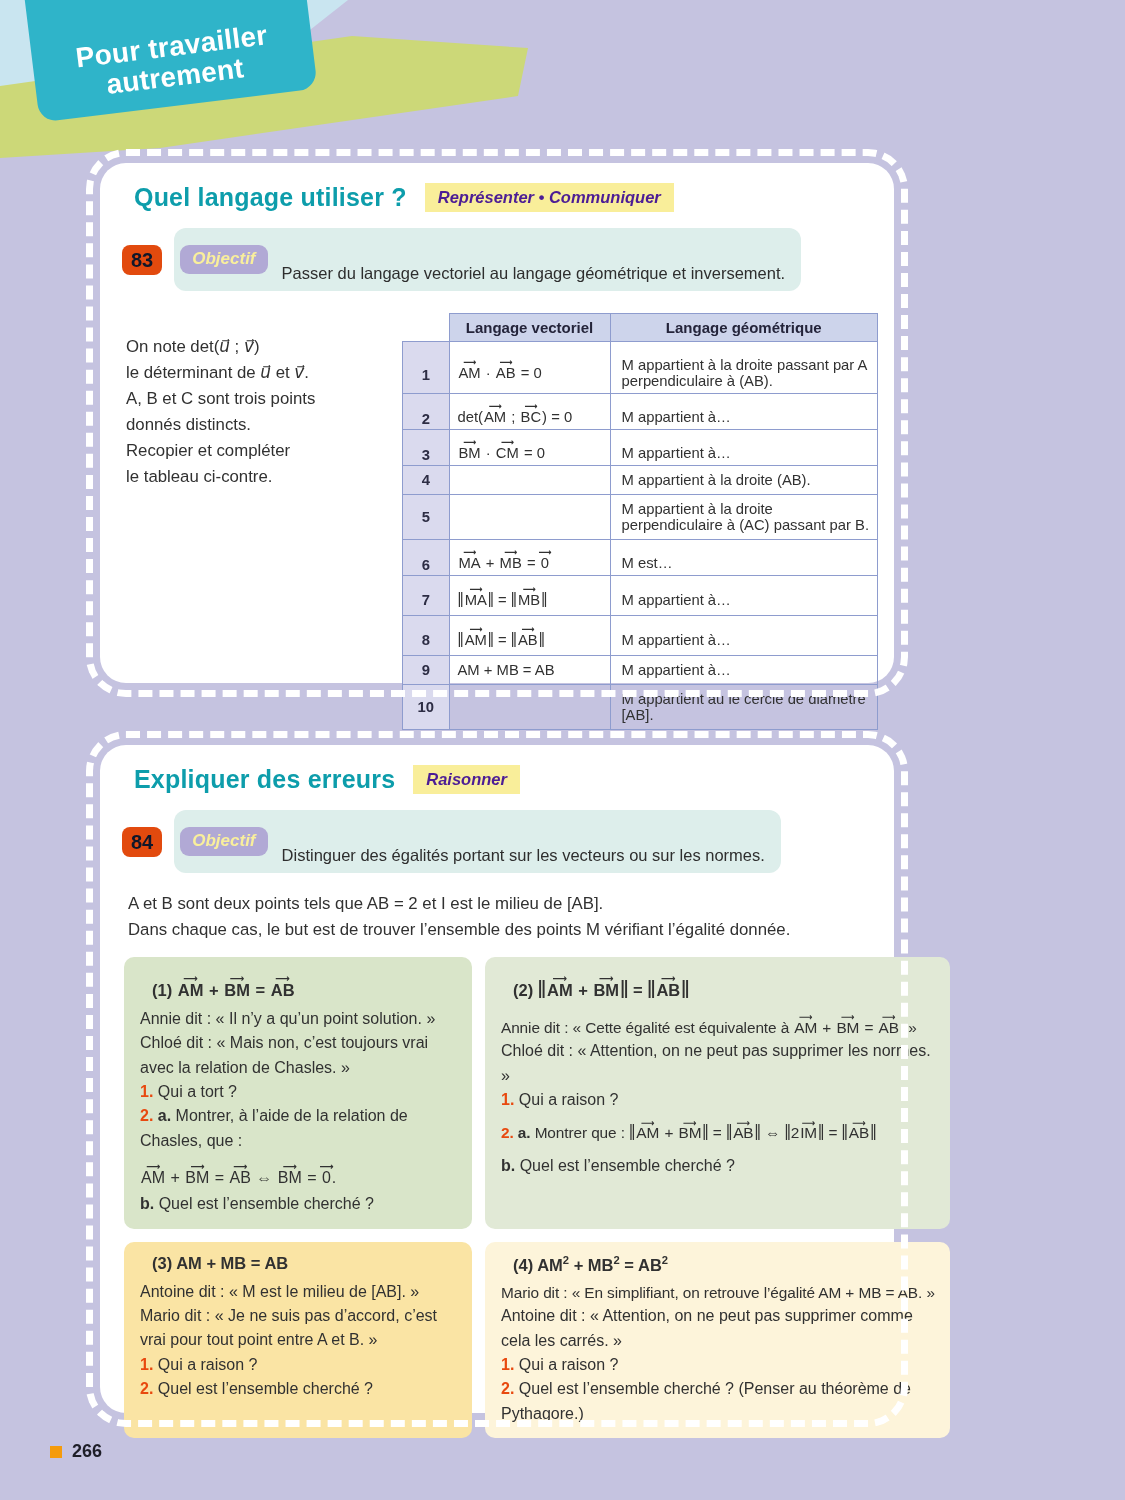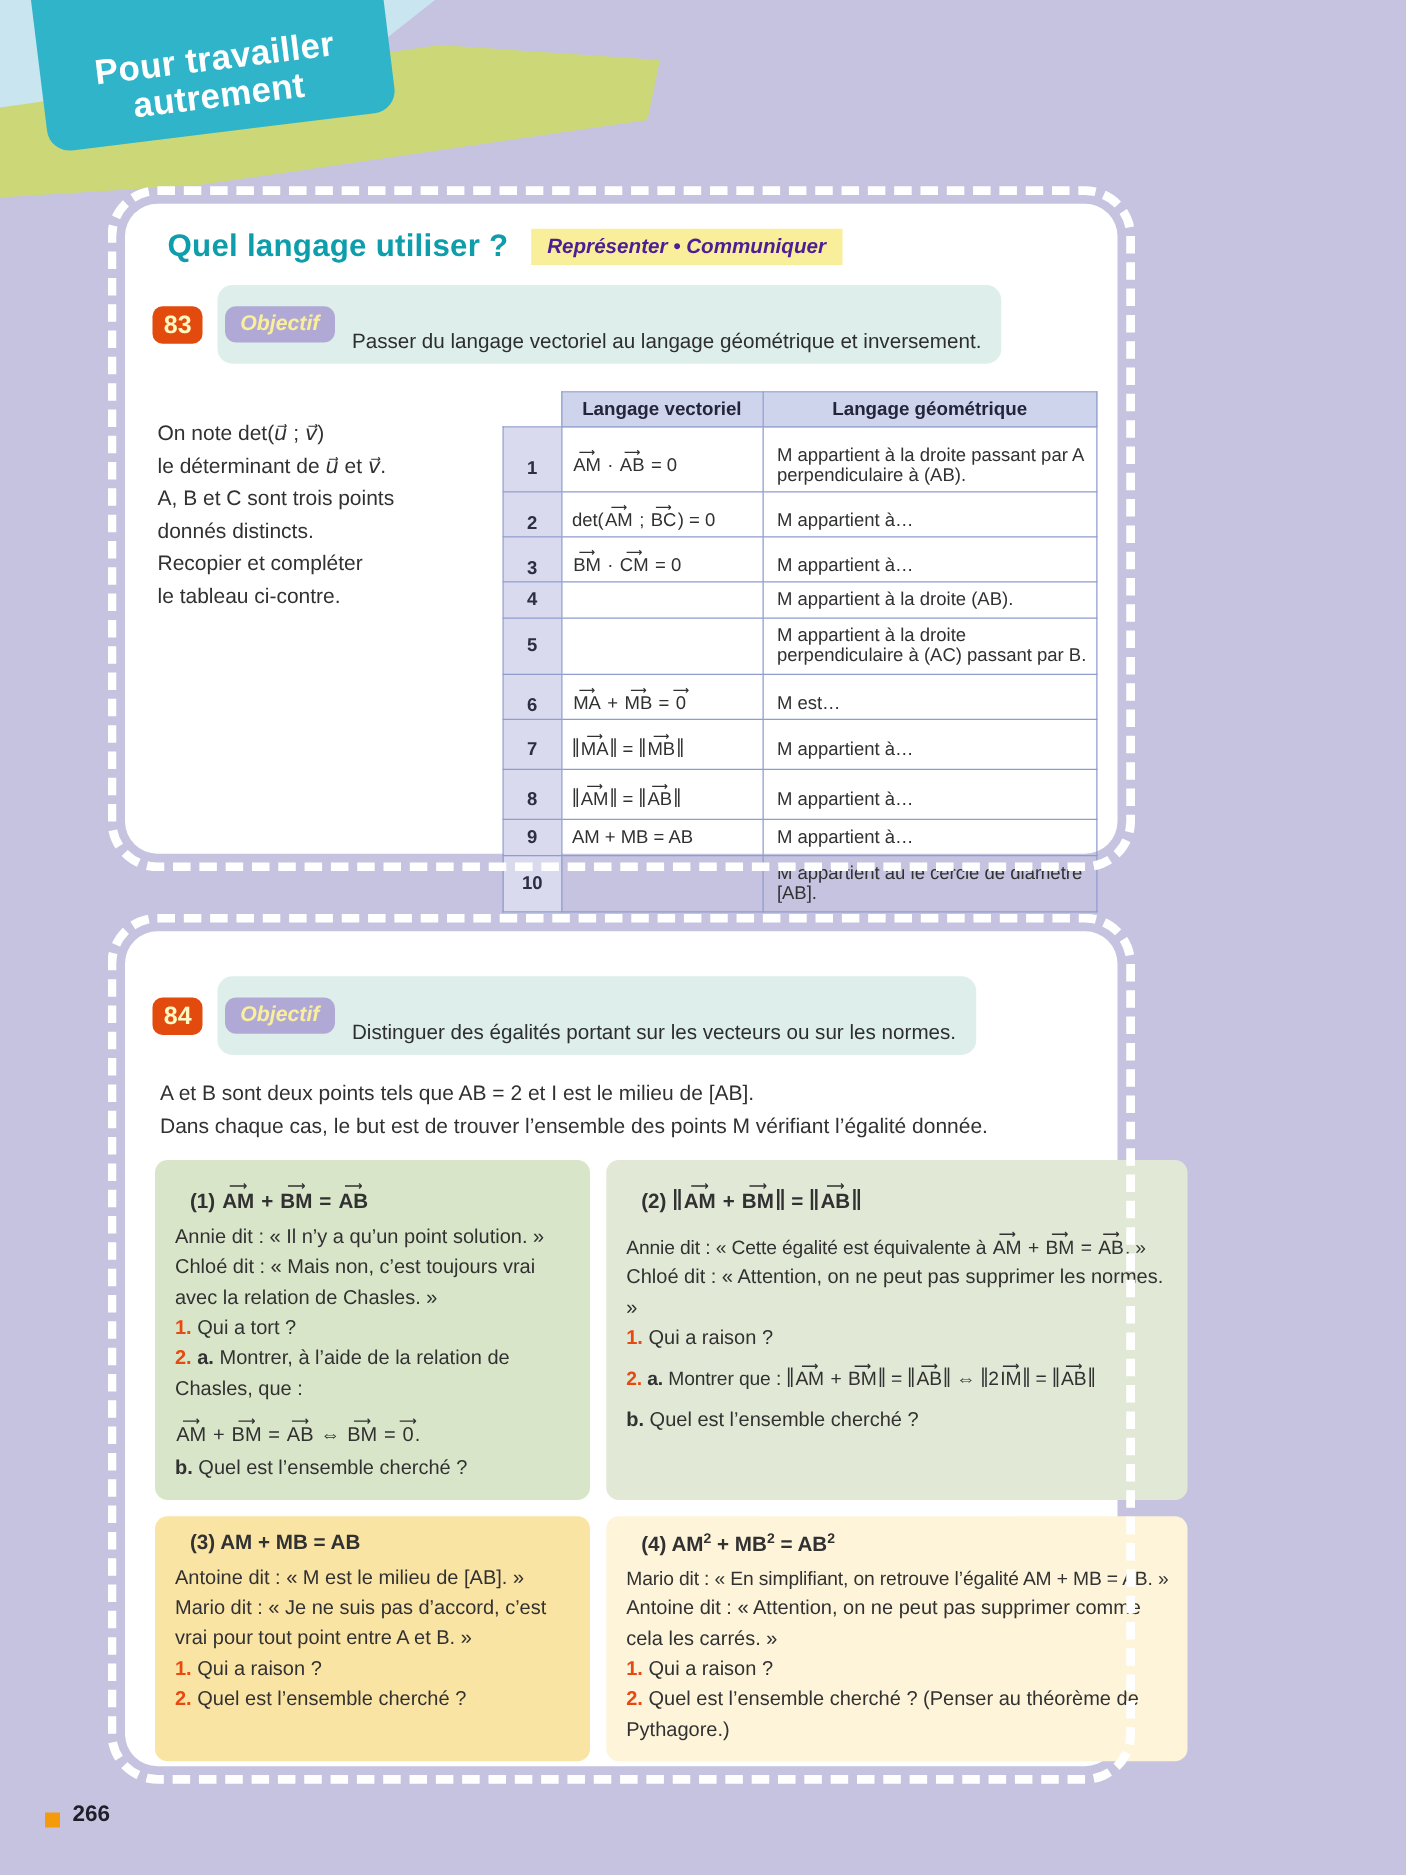--- a/index.html
+++ b/index.html
@@ -25,21 +25,21 @@
     box-sizing:border-box;}
   .card::before{content:"";position:absolute;inset:-14px;border:7px dashed #fff;
     border-radius:40px;pointer-events:none;}
   .card1{top:163px;height:520px;padding:20px 16px 14px 22px;}
   .card2{top:745px;height:668px;padding:20px 16px 14px 22px;}
   .sec-head{display:flex;align-items:center;gap:18px;margin-left:12px;}
   .sec-title{color:#0d9dab;font-size:25px;font-weight:bold;letter-spacing:.2px;}
   .skill-tag{background:#f9ee9a;color:#4c1d95;font-weight:bold;font-style:italic;
     font-size:16.5px;padding:5px 13px;}
   .obj-row{display:flex;align-items:center;margin-top:16px;gap:12px;}
-  .num-badge{background:#e24a0e;color:#fef9c3;font-weight:bold;font-size:20px;
+  .num-badge{background:#e24a0e;color:#0f172a;font-weight:bold;font-size:20px;
     padding:5px 9px;border-radius:8px;line-height:1;}
   .obj-band{display:inline-flex;align-items:center;gap:14px;background:#ddeeeb;
     border-radius:12px;padding:8px 16px 8px 6px;}
   .obj-pill{background:#b1a9d5;color:#f9ef9c;font-weight:bold;font-style:italic;
     font-size:17px;padding:5px 12px;border-radius:9px;line-height:1.1;}
   .obj-text{font-size:16.5px;color:#2e2e2e;margin-top:28px;}
   
   .ex83-body{display:flex;gap:14px;margin-top:22px;margin-left:4px;}
   .ex83-intro{width:262px;font-size:16.8px;line-height:1.55;white-space:pre-line;padding-top:4px;}
   table.lang{border-collapse:collapse;flex:1;align-self:flex-start;}
@@ -69,21 +69,21 @@
   .bl.mline{padding-top:13px;padding-bottom:2px;}
   .bl.tight{font-size:15.4px;white-space:nowrap;letter-spacing:-.1px;}
   .qn{color:#e8490f;font-weight:bold;}
   sup{font-size:.68em;}
   
   .vec{position:relative;display:inline-block;line-height:1;padding:0 1px;}
   .vec::before{content:"⟶";position:absolute;left:50%;top:-.82em;transform:translateX(-50%);
     font-size:.62em;font-weight:600;}
   .norm{display:inline-block;transform:scaleY(1.4);transform-origin:center;}
   
-  .pagefoot{position:absolute;left:36px;top:1441px;display:flex;align-items:flex-end;gap:10px;}
+  .pagefoot{position:absolute;left:50px;top:1441px;display:flex;align-items:center;gap:10px;}
   .pagefoot .sq{width:12px;height:12px;background:#f59b0b;display:inline-block;}
   .pagefoot .pn{font-weight:bold;font-size:18px;color:#1e1e28;}
 </style>
 </head>
 <body>
 
 <div class="topdeco">
   <div class="deco-blue"></div>
   <div class="deco-green"></div>
   <div class="banner">
@@ -169,20 +169,24 @@
           <td class="rownum">10</td>
           <td class="veccell"></td>
           <td class="geocell">M appartient au le cercle de diamètre [AB].</td>
         </tr>
       </tbody>
     </table>
   </div>
 </div>
 
 <div class="card card2">
+  <div class="sec-head">
+    <span class="sec-title">Expliquer des erreurs</span>
+    <span class="skill-tag">Raisonner</span>
+  </div>
   <div class="obj-row">
     <span class="num-badge">84</span>
     <span class="obj-band">
       <span class="obj-pill">Objectif</span>
       <span class="obj-text">Distinguer des égalités portant sur les vecteurs ou sur les normes.</span>
     </span>
   </div>
   <p class="ex84-intro">A et B sont deux points tels que AB = 2 et I est le milieu de [AB].
 Dans chaque cas, le but est de trouver l’ensemble des points M vérifiant l’égalité donnée.</p>
 

